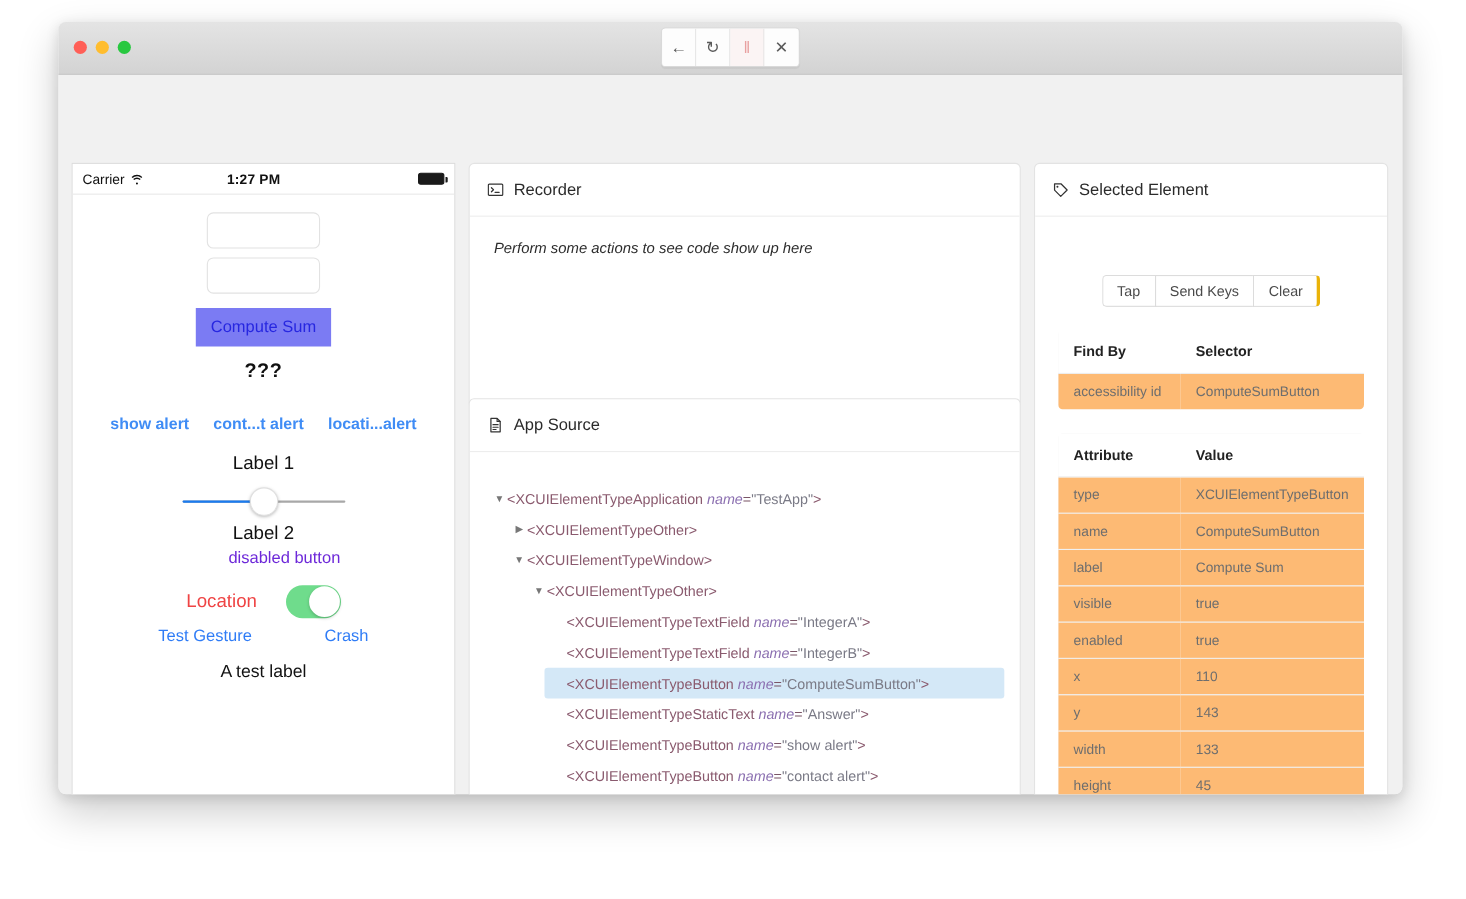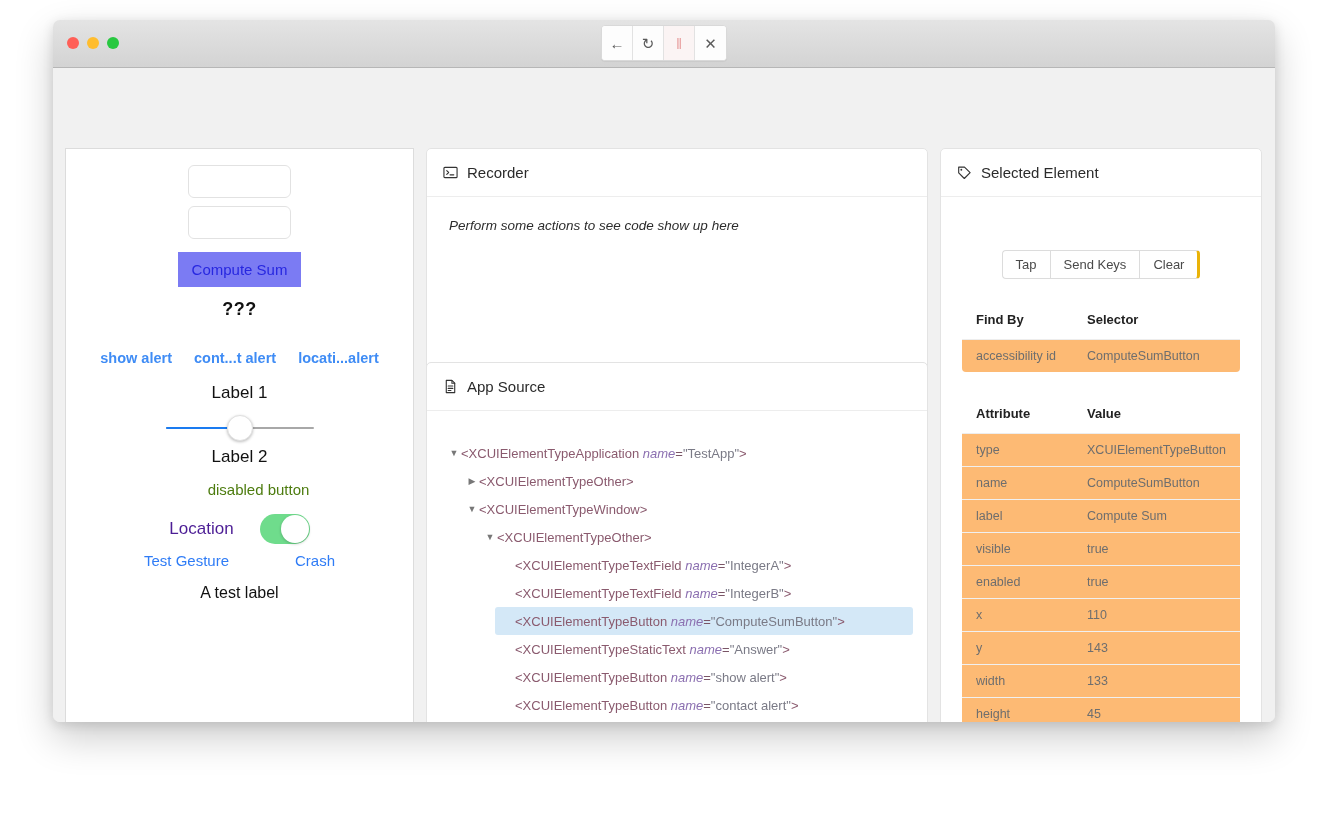--- a/index.html
+++ b/index.html
@@ -197,34 +197,34 @@
     border-radius: 50%;
     background: #fff;
     border: 1px solid #e0e0e0;
     box-shadow: 0 1px 3px rgba(0,0,0,0.26);
     cursor: pointer;
   }
 
   .plabel2 { margin-top: 6px; font-size: 17px; color: #111; }
 
   .disabled-btn {
-    margin-top: 14px;
+    margin-top: 4px;
     font-size: 15px;
-    color: #4d7c0f;
+    color: #6d28d9;
     padding-left: 38px;
   }
 
   .loc-row {
     margin-top: 16px;
     display: flex;
     align-items: center;
     justify-content: center;
     gap: 26px;
   }
-  .loc-label { font-size: 17px; color: #4c1d95; }
+  .loc-label { font-size: 17px; color: #ef4444; }
   .toggle {
     width: 50px; height: 30px;
     border-radius: 15px;
     background: #6fdc8c;
     position: relative;
     cursor: pointer;
   }
   .toggle-knob {
     position: absolute;
     right: 1px; top: 1px;
@@ -374,20 +374,34 @@
         <div class="tb-btn">←</div>
         <div class="tb-btn">↻</div>
         <div class="tb-btn active">‖</div>
         <div class="tb-btn">✕</div>
       </div>
   </div>
 
   <div class="wbody">
 
     <div class="phone">
+      <div class="statusbar">
+        <div class="sb-left">
+          <span>Carrier</span>
+          <svg class="hicon" viewBox="0 0 16 16" style="width:13px;height:13px;">
+            <path d="M8 12.2a1.15 1.15 0 1 0 0 2.3 1.15 1.15 0 0 0 0-2.3z" fill="#111"></path>
+            <path d="M8 8.3c1.2 0 2.3.45 3.1 1.2l1.1-1.2A6.1 6.1 0 0 0 8 6.6a6.1 6.1 0 0 0-4.2 1.7l1.1 1.2A4.5 4.5 0 0 1 8 8.3z" fill="#111"></path>
+            <path d="M8 3.6a8.6 8.6 0 0 0-6 2.4l1.1 1.2A7 7 0 0 1 8 5.2c1.9 0 3.6.7 4.9 2l1.1-1.2A8.6 8.6 0 0 0 8 3.6z" fill="#111"></path>
+          </svg>
+        </div>
+        <div class="sb-time">1:27 PM</div>
+        <div class="sb-right">
+          <div class="battery"></div>
+        </div>
+      </div>
 
       <div class="phone-content">
         <div class="tfield"></div>
         <div class="tfield"></div>
 
         <button class="compute-btn">Compute Sum</button>
 
         <div class="answer">???</div>
 
         <div class="alert-row" id="alert-links">

